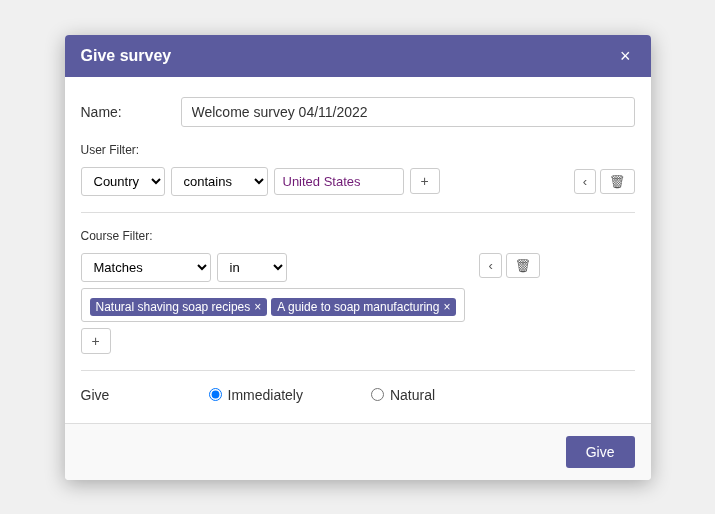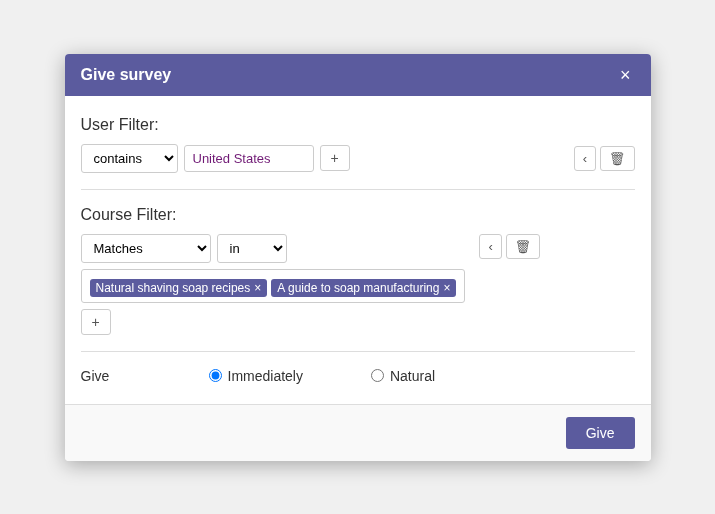--- a/index.html
+++ b/index.html
@@ -57,21 +57,21 @@
     .name-input {
       flex: 1;
       border: 1px solid #ccc;
       border-radius: 3px;
       padding: 6px 10px;
       font-size: 14px;
       color: #333;
       max-width: 480px;
     }
     .section-label {
-      font-size: 16px;
+      font-size: 12px;
       color: #333;
       margin-bottom: 10px;
     }
     .filter-section {
       margin-bottom: 16px;
     }
     .filter-row {
       display: flex;
       align-items: center;
       gap: 6px;
@@ -207,24 +207,33 @@
 
 <div class="modal">
 
   <div class="modal-header">
     <span class="modal-title">Give survey</span>
     <button class="close-btn">×</button>
   </div>
 
   <div class="modal-body">
 
+    <div class="form-row">
+      <label class="form-label">Name:</label>
+      <input class="name-input" type="text" value="Welcome survey 04/11/2022" style="">
+    </div>
 
     <div class="filter-section">
       <div class="section-label">User Filter:</div>
       <div class="filter-row">
+        <select class="filter-select">
+          <option>Country</option>
+          <option>Name</option>
+          <option>Email</option>
+        </select>
         <select class="filter-select">
           <option>contains</option>
           <option>equals</option>
           <option>starts with</option>
         </select>
         <input class="filter-text-input" type="text" value="United States" style="">
         <button class="add-btn">+</button>
         <div class="filter-actions">
           <button class="icon-btn">
             <span>‹</span>

